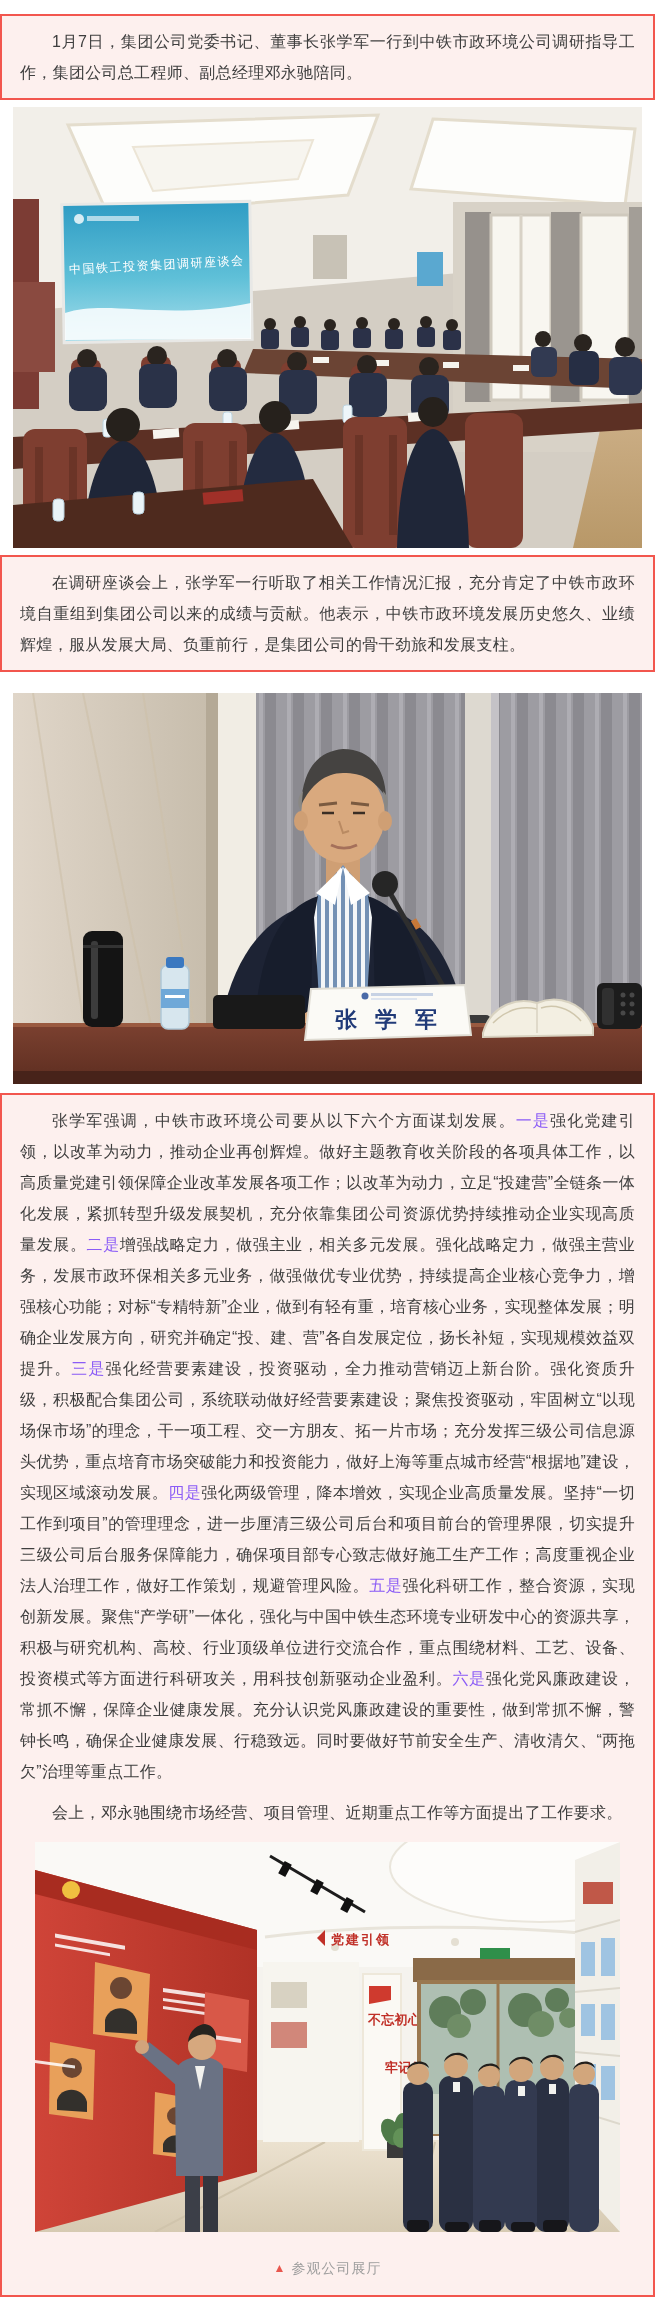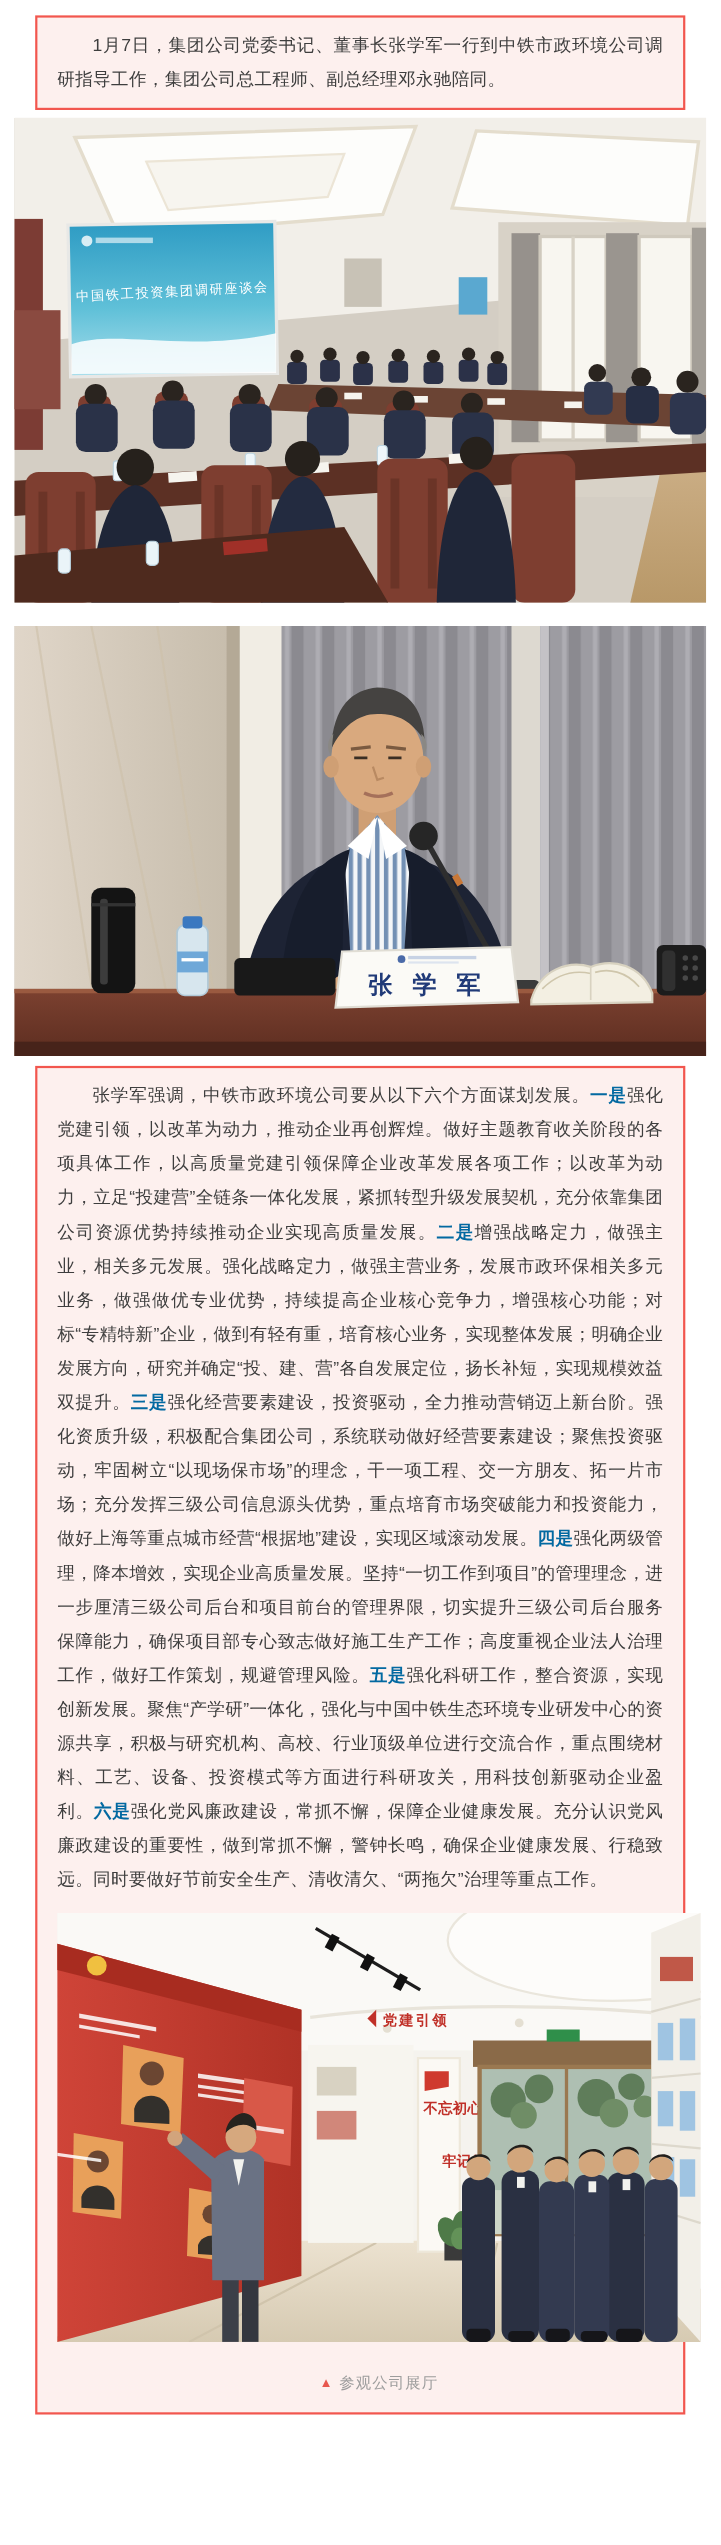--- a/index.html
+++ b/index.html
@@ -3,27 +3,27 @@
 <meta charset="utf-8">
 <style>
   html,body{margin:0;padding:0;}
   body{
     width:655px;height:2314px;overflow:hidden;background:#ffffff;
     font-family:"Liberation Sans","DejaVu Sans",sans-serif;
     color:#3e3e3e;
   }
   .page{padding-top:14px;}
   .pink-box{
-    margin:0 32px;background:#fdf0ee;border:2px solid #f2564e;
+    margin:0 0;background:#fdf0ee;border:2px solid #f2564e;
     padding:10px 18px;font-size:16px;line-height:31px;
     text-align:justify;letter-spacing:.3px;
   }
   .pink-box p{margin:0;text-indent:2em;}
   .pink-box p.follow{margin-top:10px;}
-  b.marker{font-weight:bold;color:#0369a1;}
+  b.marker{font-weight:normal;color:#8b5cf6;}
   figure{margin:0;}
   .photo{display:block;margin:7px 13px 0;}
   .photo svg{display:block;}
   .photo3-wrap{margin:14px auto 0;width:585px;}
   .photo-caption{
     display:flex;justify-content:center;align-items:center;gap:5px;
     margin-top:15px;color:#9d9d9d;font-size:14px;line-height:22px;letter-spacing:1px;
   }
   .tri{color:#e8574e;font-size:12px;line-height:22px;}
 </style>
@@ -180,20 +180,23 @@
 
       <polygon points="0,398 300,372 340,441 0,441" fill="#4e2a1e"></polygon>
       <g fill="#eaf4f8" stroke="#b8d0dc" stroke-width="1">
           <rect x="40" y="392" width="11" height="22" rx="4"></rect>
           <rect x="120" y="385" width="11" height="22" rx="4"></rect>
         </g>
       <rect x="190" y="384" width="40" height="12" fill="#a03028" transform="rotate(-5 210 390)"></rect>
     </svg>
   </figure>
 
+  <section class="pink-box" style="margin-top:7px">
+    <p>在调研座谈会上，张学军一行听取了相关工作情况汇报，充分肯定了中铁市政环境自重组到集团公司以来的成绩与贡献。他表示，中铁市政环境发展历史悠久、业绩辉煌，服从发展大局、负重前行，是集团公司的骨干劲旅和发展支柱。</p>
+  </section>
 
   <figure class="photo" style="margin-top:21px">
     <svg width="629" height="391" viewBox="0 0 629 391">
       <defs>
         <linearGradient id="marble" x1="0" y1="0" x2="1" y2="0">
           <stop offset="0" stop-color="#e0d6c9"></stop>
             <stop offset="1" stop-color="#c6bcab"></stop>
         </linearGradient>
         <linearGradient id="wood" x1="0" y1="0" x2="0" y2="1">
           <stop offset="0" stop-color="#7c4130"></stop>
@@ -287,20 +290,21 @@
             <circle cx="619" cy="311" r="2.5"></circle>
             <circle cx="610" cy="320" r="2.5"></circle>
             <circle cx="619" cy="320" r="2.5"></circle>
           </g>
       </g>
     </svg>
   </figure>
 
   <section class="pink-box" style="margin-top:9px;padding-bottom:16px">
     <p class="para"><span>张学军强调，中铁市政环境公司要从以下六个方面谋划发展。</span><b class="marker">一是</b><span>强化党建引领，以改革为动力，推动企业再创辉煌。做好主题教育收关阶段的各项具体工作，以高质量党建引领保障企业改革发展各项工作；以改革为动力，立足“投建营”全链条一体化发展，紧抓转型升级发展契机，充分依靠集团公司资源优势持续推动企业实现高质量发展。</span><b class="marker">二是</b><span>增强战略定力，做强主业，相关多元发展。强化战略定力，做强主营业务，发展市政环保相关多元业务，做强做优专业优势，持续提高企业核心竞争力，增强核心功能；对标“专精特新”企业，做到有轻有重，培育核心业务，实现整体发展；明确企业发展方向，研究并确定“投、建、营”各自发展定位，扬长补短，实现规模效益双提升。</span><b class="marker">三是</b><span>强化经营要素建设，投资驱动，全力推动营销迈上新台阶。强化资质升级，积极配合集团公司，系统联动做好经营要素建设；聚焦投资驱动，牢固树立“以现场保市场”的理念，干一项工程、交一方朋友、拓一片市场；充分发挥三级公司信息源头优势，重点培育市场突破能力和投资能力，做好上海等重点城市经营“根据地”建设，实现区域滚动发展。</span><b class="marker">四是</b><span>强化两级管理，降本增效，实现企业高质量发展。坚持“一切工作到项目”的管理理念，进一步厘清三级公司后台和项目前台的管理界限，切实提升三级公司后台服务保障能力，确保项目部专心致志做好施工生产工作；高度重视企业法人治理工作，做好工作策划，规避管理风险。</span><b class="marker">五是</b><span>强化科研工作，整合资源，实现创新发展。聚焦“产学研”一体化，强化与中国中铁生态环境专业研发中心的资源共享，积极与研究机构、高校、行业顶级单位进行交流合作，重点围绕材料、工艺、设备、投资模式等方面进行科研攻关，用科技创新驱动企业盈利。</span><b class="marker">六是</b><span>强化党风廉政建设，常抓不懈，保障企业健康发展。充分认识党风廉政建设的重要性，做到常抓不懈，警钟长鸣，确保企业健康发展、行稳致远。同时要做好节前安全生产、清收清欠、“两拖欠”治理等重点工作。</span></p>
+    <p class="follow">会上，邓永驰围绕市场经营、项目管理、近期重点工作等方面提出了工作要求。</p>
 
     <figure class="photo3-wrap">
       <svg width="585" height="390" viewBox="0 0 585 390">
         <defs>
           <linearGradient id="redw" x1="0" y1="0" x2="1" y2="0">
             <stop offset="0" stop-color="#cf4438"></stop>
               <stop offset="1" stop-color="#b03226"></stop>
           </linearGradient>
           <linearGradient id="flr" x1="0" y1="0" x2="0" y2="1">
             <stop offset="0" stop-color="#ece2d0"></stop>

